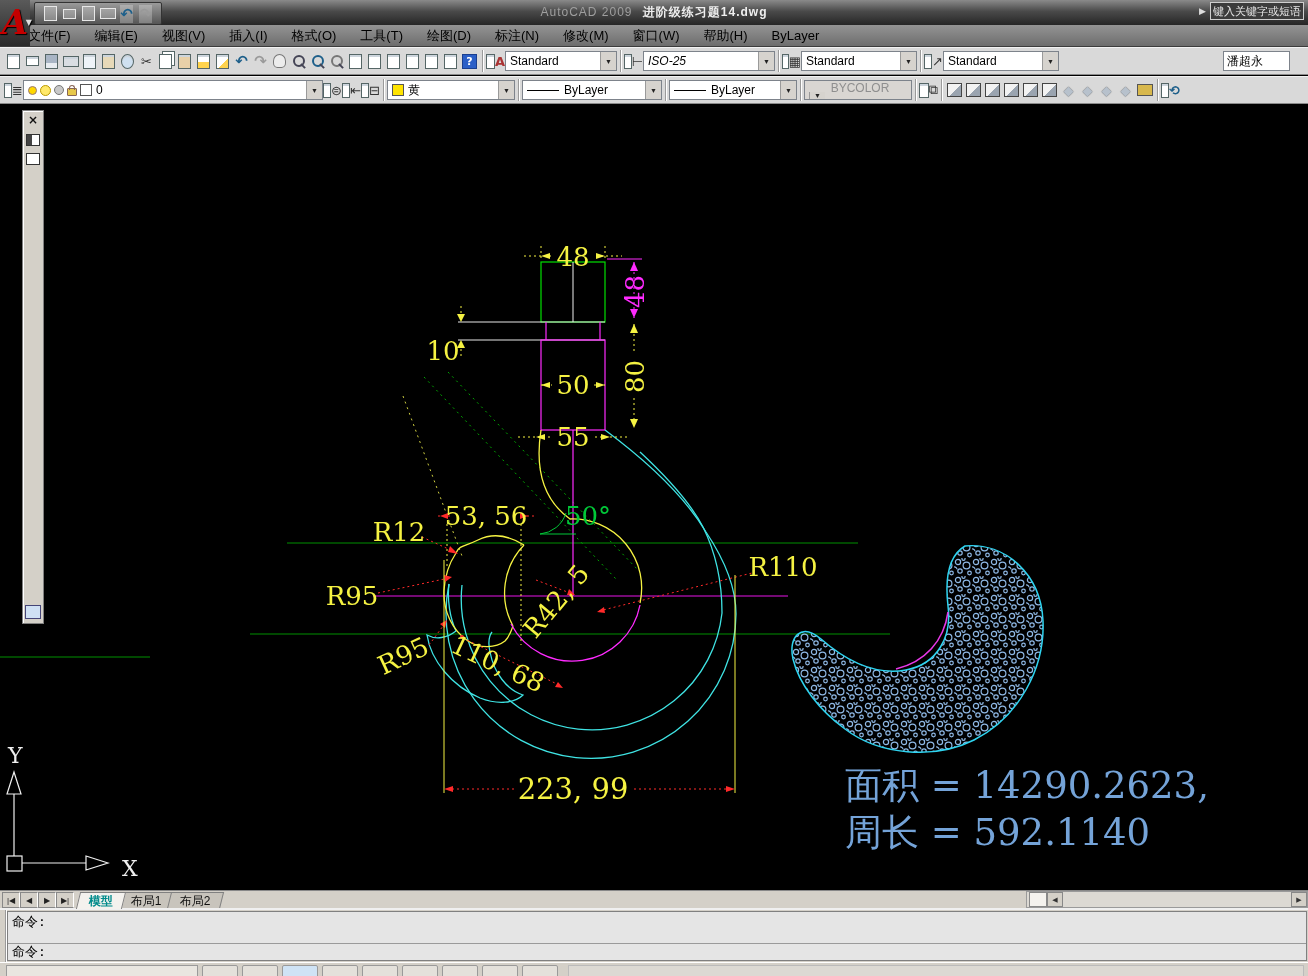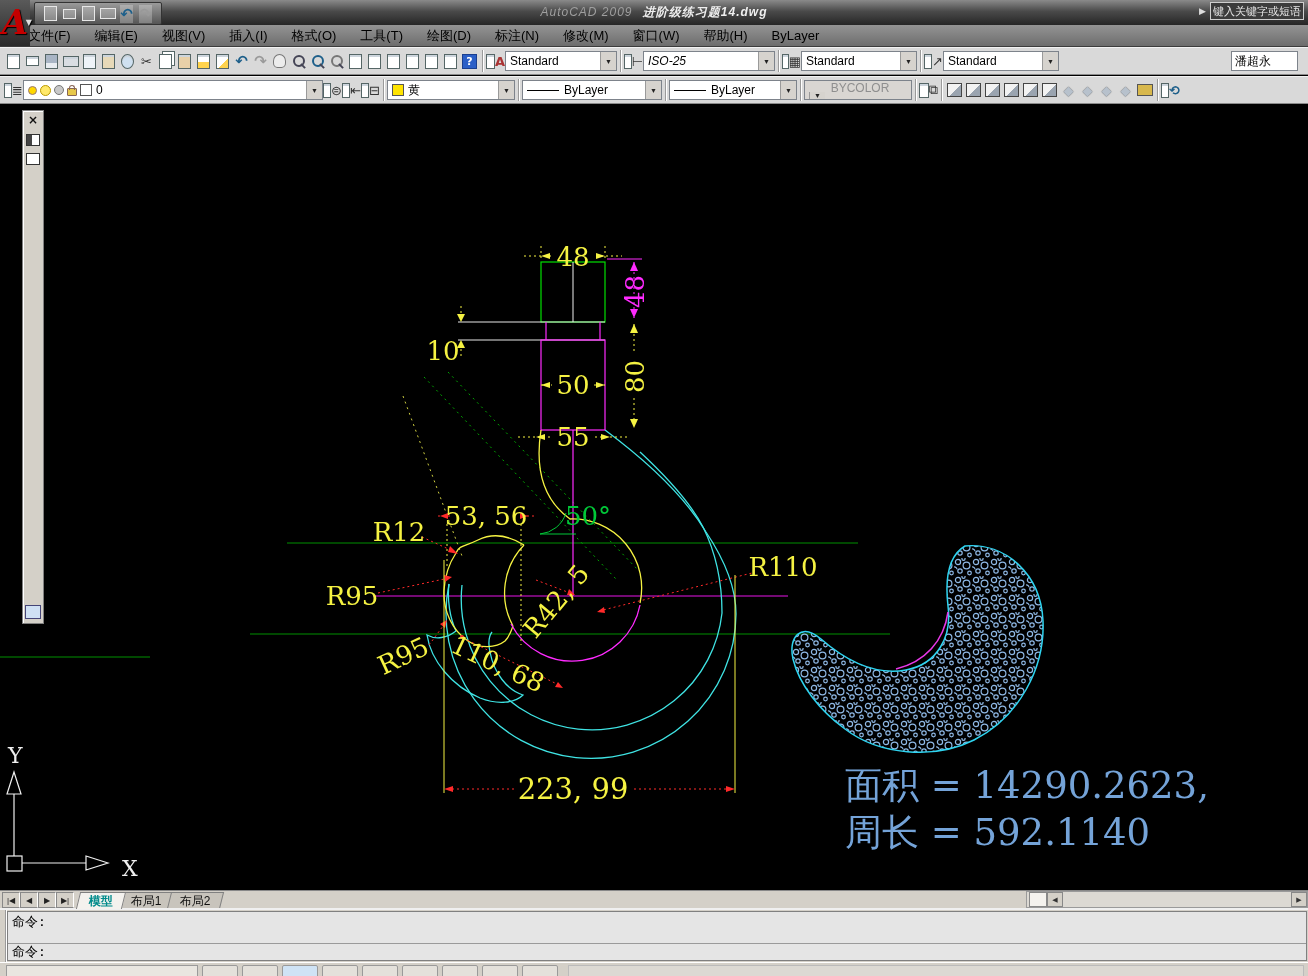--- a/index.html
+++ b/index.html
@@ -11,21 +11,21 @@
     background:linear-gradient(#8a8a8a,#4a4a4a 45%,#262626);display:flex;align-items:center;}
   .logo{position:absolute;left:0;top:0;width:30px;height:46px;z-index:30;
     font:bold italic 34px "DejaVu Serif",serif;color:#c40000;
     text-shadow:1px 1px 1px #000;line-height:44px;text-align:center;
     background:linear-gradient(#5a5a5a,#2a2a2a);}
   .logo-caret{position:absolute;right:-2px;bottom:2px;font-size:8px;color:#ddd;font-style:normal;}
   .qat{position:absolute;left:34px;top:2px;height:21px;display:flex;align-items:center;
     padding:0 6px;background:linear-gradient(#9a9a9a,#555);border:1px solid #333;border-radius:2px;}
   .qat .ic{color:#eee;}
   .qat .ic::before{border-color:#e8e8e8;background:rgba(255,255,255,.25);box-shadow:none;}
-  .title-text{margin:0 auto;font-size:12px;color:#9f9f9f;letter-spacing:1px;font-style:italic;}
+  .title-text{margin:0 auto;font-size:12px;color:#9f9f9f;letter-spacing:1px;}
   .title-text .doc{color:#efefef;font-weight:bold;margin-left:6px;}
   .infocenter{position:absolute;right:4px;top:2px;display:flex;align-items:center;gap:4px;}
   .ic-arrow{color:#ddd;font-size:9px;}
   .searchbox{width:88px;height:16px;border:1px solid #cfcfcf;background:#3c3c3c;
     color:#e6e6e6;font-size:11px;line-height:16px;padding:0 2px;white-space:nowrap;overflow:hidden;}
 
   
   .menubar{position:absolute;left:0;top:25px;width:100%;height:22px;
     background:linear-gradient(#949494,#6d6d6d);display:flex;align-items:center;
     padding-left:16px;box-sizing:border-box;border-bottom:1px solid #3c3c3c;}
@@ -85,21 +85,21 @@
   .swatch.yellow{background:#ffe400;}
   .swatch.white{background:#fff;}
   .mini{flex:none;margin-right:3px;}
   .mini.bulb{width:7px;height:7px;border-radius:50%;background:#ffd800;border:1px solid #977;}
   .mini.sun{width:9px;height:9px;border-radius:50%;background:#ffe96a;border:1px solid #b90;}
   .mini.plot-circ{width:8px;height:8px;border-radius:50%;background:#c8c8c8;border:1px solid #777;}
   .mini.lock{width:8px;height:6px;background:#e7c84a;border:1px solid #865;border-radius:1px;
      position:relative;margin-top:3px;}
   .mini.lock::before{content:"";position:absolute;left:1px;top:-4px;width:4px;height:4px;
      border:1px solid #865;border-bottom:none;border-radius:3px 3px 0 0;}
-  .user-box{margin-left:auto;margin-right:6px;width:62px;height:18px;background:#fff;
+  .user-box{margin-left:auto;margin-right:14px;width:62px;height:18px;background:#fff;
      border:1px solid #7d838b;font-size:12px;color:#000;display:flex;align-items:center;
      padding-left:3px;}
 
   
   .palette{position:absolute;left:22px;top:110px;width:20px;height:512px;
      background:#d4d0c8;border:1px solid #808080;box-shadow:1px 1px 0 #fff inset;z-index:5;
      display:flex;flex-direction:column;align-items:center;}
   .pal-x{font:bold 12px "DejaVu Sans",sans-serif;color:#111;margin-top:2px;}
   .pal-ic{width:12px;height:10px;border:1px solid #333;margin-top:7px;background:#fff;}
   .pal-ic.b{background:linear-gradient(90deg,#444 40%,#fff 40%);}

